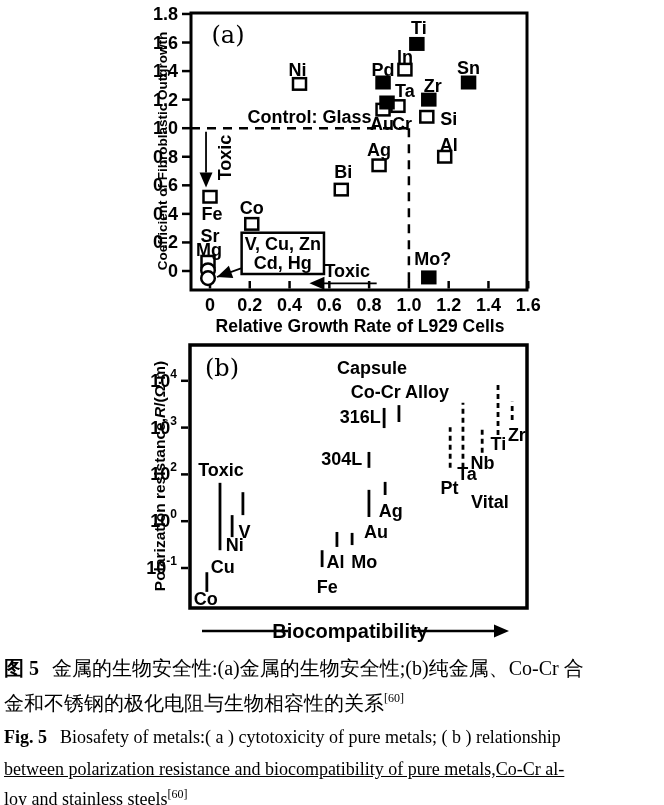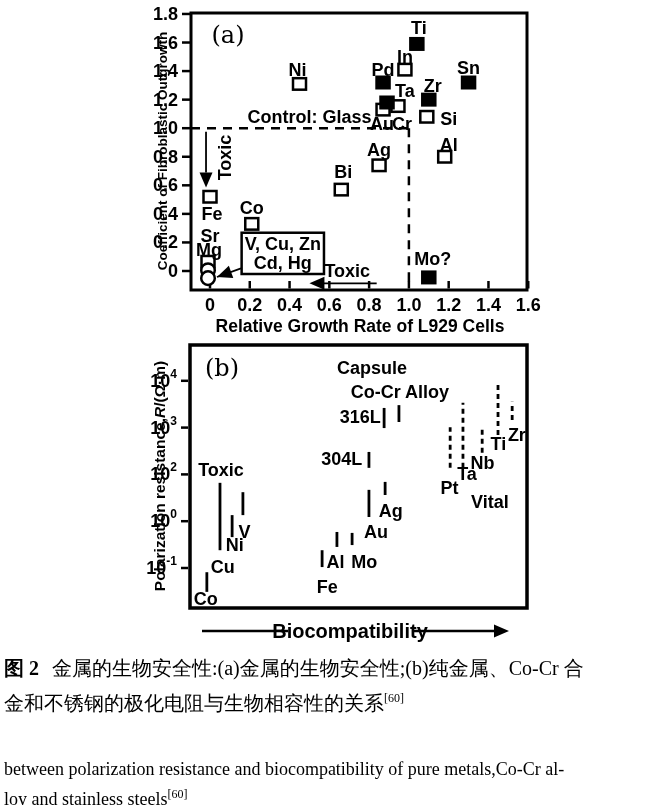--- a/index.html
+++ b/index.html
@@ -4,21 +4,21 @@
 <style>
   html,body{margin:0;padding:0;background:#fff;}
   .page{position:relative;width:664px;height:805px;background:#fff;overflow:hidden;
         font-family:"Liberation Sans", sans-serif;color:#000;}
   #fig-svg{position:absolute;left:0;top:0;}
   .caption-line{position:absolute;left:4px;right:2px;color:#000;}
   .cap-zh{font-family:"Liberation Serif","DejaVu Serif",serif;font-size:20px;line-height:32px;}
   .cap-en{font-family:"Liberation Serif","DejaVu Serif",serif;font-size:18px;line-height:29px;}
   .cap-prefix{font-weight:bold;margin-right:13px;}
   .cap-sup{vertical-align:super;font-size:12px;line-height:0;}
-  .zh1{top:652px;} .zh2{top:687px;} .en1{top:723px;} .en2{top:755px;} .en3{top:785px;}
+  .zh1{top:652px;} .zh2{top:687px;} .en1{top:723px;} .en2{top:755px;text-decoration:underline;} .en3{top:785px;}
 </style>
 </head>
 <body>
 
 <div class="page">
   <svg id="fig-svg" width="664" height="650" viewBox="0 0 664 650">
       <rect x="191" y="13" width="336" height="277" fill="none" stroke="#000000" stroke-width="3"></rect>
       <line x1="210" y1="288.5" x2="210" y2="281" stroke="#000000" stroke-width="2.5"></line>
       <text x="210" y="305" text-anchor="middle" font-size="18" font-weight="bold" font-family="&quot;Liberation Sans&quot;, sans-serif" fill="#000000" dominant-baseline="central">0</text>
       <line x1="249.78" y1="288.5" x2="249.78" y2="281" stroke="#000000" stroke-width="2.5"></line>
@@ -160,21 +160,22 @@
       <text x="516.89" y="434.62" text-anchor="middle" font-size="18" font-weight="bold" font-family="&quot;Liberation Sans&quot;, sans-serif" fill="#000000" dominant-baseline="central">Zr</text>
       <text x="221.004" y="469.72" text-anchor="middle" font-size="18" font-weight="bold" font-family="&quot;Liberation Sans&quot;, sans-serif" fill="#000000" dominant-baseline="central">Toxic</text>
       <text x="371.98" y="367.696" text-anchor="middle" font-size="18" font-weight="bold" font-family="&quot;Liberation Sans&quot;, sans-serif" fill="#000000" dominant-baseline="central">Capsule</text>
       <text x="489.93" y="501.544" text-anchor="middle" font-size="18" font-weight="bold" font-family="&quot;Liberation Sans&quot;, sans-serif" fill="#000000" dominant-baseline="central">Vital</text>
       <line x1="202" y1="631" x2="288" y2="631" stroke="#000000" stroke-width="2.5"></line>
       <text x="350" y="631" text-anchor="middle" font-size="20" font-weight="bold" font-family="&quot;Liberation Sans&quot;, sans-serif" fill="#000000" dominant-baseline="central">Biocompatibility</text>
       <line x1="412" y1="631" x2="494" y2="631" stroke="#000000" stroke-width="2.5"></line>
       <polygon points="0,0 -15,-6.5 -15,6.5" fill="#000000" transform="translate(509,631) rotate(0)"></polygon>
     </svg>
 
-  <div class="caption-line cap-zh zh1"><span class="cap-prefix">图 2</span><span>金属的生物安全性:(a)金属的生物安全性;(b)纯金属、Co-Cr 合</span></div>
+  <div class="caption-line cap-zh zh1"><span class="cap-prefix">图 5</span><span>金属的生物安全性:(a)金属的生物安全性;(b)纯金属、Co-Cr 合</span></div>
 
   <div class="caption-line cap-zh zh2"><span>金和不锈钢的极化电阻与生物相容性的关系</span><span class="cap-sup">[60]</span></div>
 
+  <div class="caption-line cap-en en1"><span class="cap-prefix">Fig. 5</span><span>Biosafety of metals:( a ) cytotoxicity of pure metals; ( b ) relationship</span></div>
 
   <div class="caption-line cap-en en2">between polarization resistance and biocompatibility of pure metals,Co-Cr al-</div>
 
   <div class="caption-line cap-en en3"><span>loy and stainless steels</span><span class="cap-sup">[60]</span></div>
 </div>
 
 </body></html>

